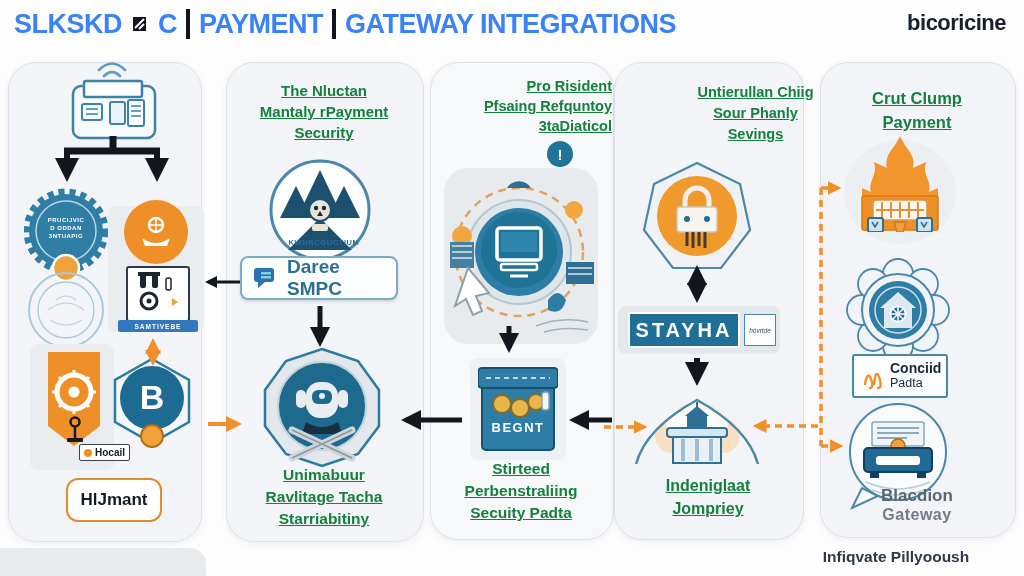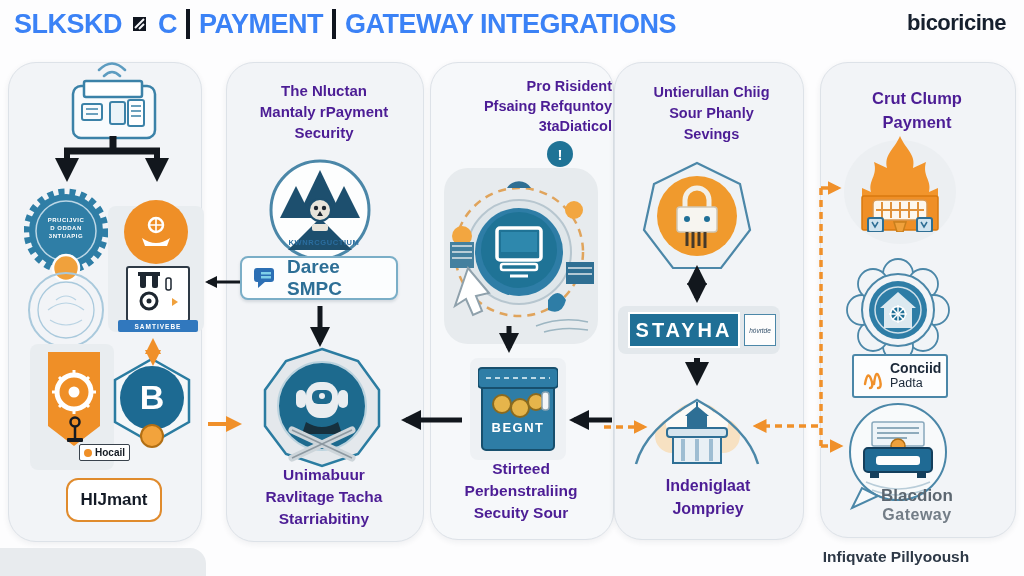--- a/index.html
+++ b/index.html
@@ -8,21 +8,21 @@
   .abs{position:absolute;}
   
   .title{position:absolute;left:14px;top:4px;height:40px;display:flex;align-items:center;gap:9px;
          font-weight:800;font-size:27px;color:#3b82f6;letter-spacing:-0.5px;white-space:nowrap;}
   .tbar{width:4px;height:30px;background:#10151f;}
   .brand{position:absolute;right:18px;top:10px;font-size:22px;font-weight:800;color:#16202e;letter-spacing:-0.5px;}
   
   .card{position:absolute;background:#f2f4f7;border:1px solid #dde2e8;border-radius:28px;
         box-shadow:0 2px 6px rgba(30,40,60,.07);}
   .panel{position:absolute;background:#e9edf0;border-radius:8px;}
-  .hline,.fline{position:absolute;text-align:center;font-weight:700;color:#4c1d95;}
+  .hline,.fline{position:absolute;text-align:center;font-weight:700;color:#15803d;text-decoration:underline;}
   .overlay{position:absolute;left:0;top:0;width:1024px;height:576px;pointer-events:none;}
   .ctr{display:flex;align-items:center;justify-content:center;}
   .serif{font-family:Liberation Sans, sans-serif;}
 </style>
 </head>
 <body>
 
 <div class="canvas">
 
   <div class="title">
@@ -223,24 +223,24 @@
     <circle cx="24" cy="42" r="9" fill="#e6b54b" stroke="#8a6a1f" stroke-width="2"></circle>
     <circle cx="42" cy="46" r="9" fill="#e6b54b" stroke="#8a6a1f" stroke-width="2"></circle>
     <circle cx="58" cy="40" r="8" fill="#e6b54b" stroke="#8a6a1f" stroke-width="2"></circle>
     <rect x="64" y="30" width="7" height="18" rx="3" fill="#f3f6f8" stroke="#8aa4b2" stroke-width="1.5"></rect>
   </svg>
   <div class="abs serif" style="left:478px;top:420px;width:80px;text-align:center;color:#ffffff;font-size:13px;font-weight:700;letter-spacing:1.5px;">BEGNT</div>
 
   <div class="fline" style="left:430px;top:458px;width:182px;font-size:15.5px;line-height:22px;">
     <div>Stirteed</div>
     <div>Perbenstraliing</div>
-    <div>Secuity Sour</div>
-  </div>
-
-  <div class="hline" style="left:614px;top:82px;width:195px;font-size:14.5px;line-height:21px;">
+    <div>Secuity Padta</div>
+  </div>
+
+  <div class="hline" style="left:614px;top:82px;width:195px;font-size:14.5px;line-height:21px;padding-left:44px;">
     <div>Untierullan Chiig</div>
     <div>Sour Phanly</div>
     <div>Sevings</div>
   </div>
   <svg class="abs" style="left:640px;top:160px;" width="114" height="118">
     <polygon points="57,3 100,24 110,70 81,108 33,108 4,70 14,24" fill="#eef2f5" stroke="#4b87a8" stroke-width="2.2"></polygon>
     <circle cx="57" cy="56" r="40" fill="#f09a2d"></circle>
     <path d="M45,48 v-8 a12,12 0 0 1 24,0 v8" fill="none" stroke="#f2efe8" stroke-width="5"></path>
     <rect x="37" y="47" width="40" height="25" rx="3" fill="#f7f5f0" stroke="#cfc6b4" stroke-width="1.5"></rect>
     <circle cx="47" cy="59" r="3" fill="#1f6f96"></circle>

